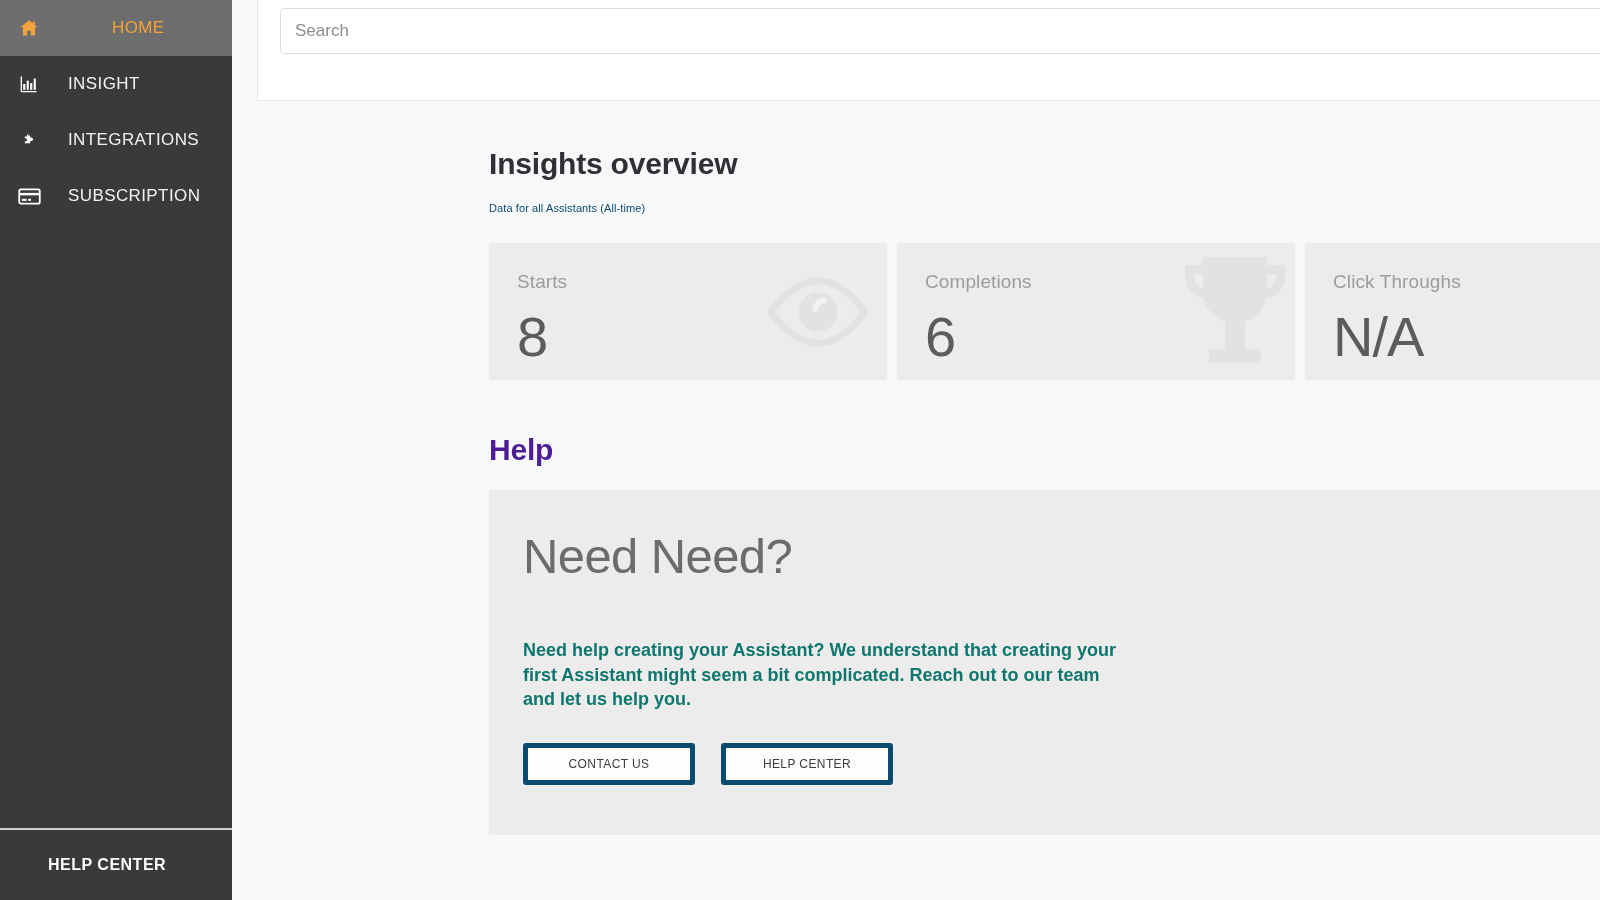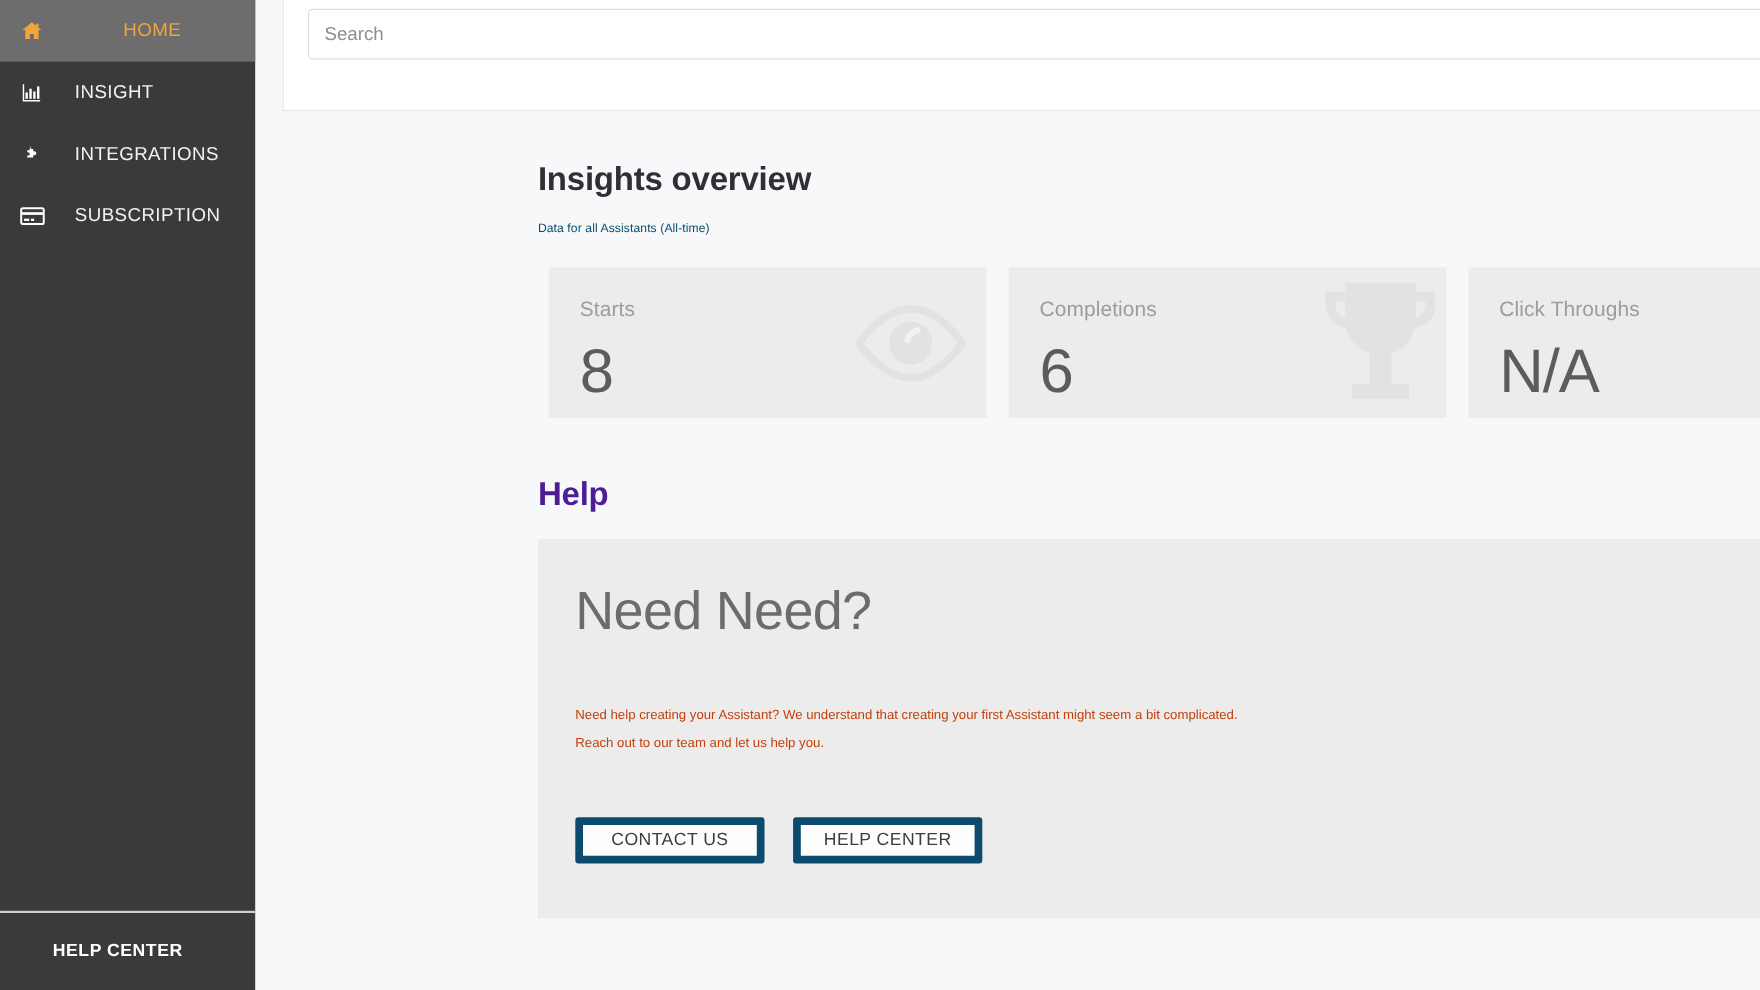--- a/index.html
+++ b/index.html
@@ -164,21 +164,20 @@
     margin-top: 29px;
   }
 
   .stat-card {
     position: relative;
     width: 398px;
     min-width: 398px;
     height: 137px;
     background: #ececec;
     overflow: hidden;
-    margin-left: 10px;
   }
 
   .stat-label {
     position: absolute;
     left: 28px;
     top: 28px;
     font-size: 19px;
     color: #9a9ca0;
     letter-spacing: 0.1px;
   }
@@ -228,42 +227,43 @@
     font-weight: 400;
     color: #6b6c6e;
     letter-spacing: -0.6px;
   }
 
   .help-body {
     position: absolute;
     left: 34px;
     top: 148px;
     width: 610px;
-    font-size: 12px;
+    font-size: 18px;
     line-height: 24.5px;
-    color: #c2410c;
+    color: #0f766e;
+    font-weight: bold;
   }
 
   .help-buttons {
     position: absolute;
     left: 34px;
     top: 253px;
     display: flex;
     gap: 26px;
   }
 
   .btn {
     height: 42px;
     min-width: 172px;
     padding: 0 20px;
     background: #fdfdfd;
-    border: 7px solid #0c4a6e;
+    border: 5px solid #0c4a6e;
     border-radius: 3px;
     font-family: "Liberation Sans", sans-serif;
-    font-size: 16px;
+    font-size: 12px;
     letter-spacing: 0.4px;
     color: #3c3d40;
     cursor: pointer;
     display: flex;
     align-items: center;
     justify-content: center;
     white-space: nowrap;
   }
 </style>
 </head>

